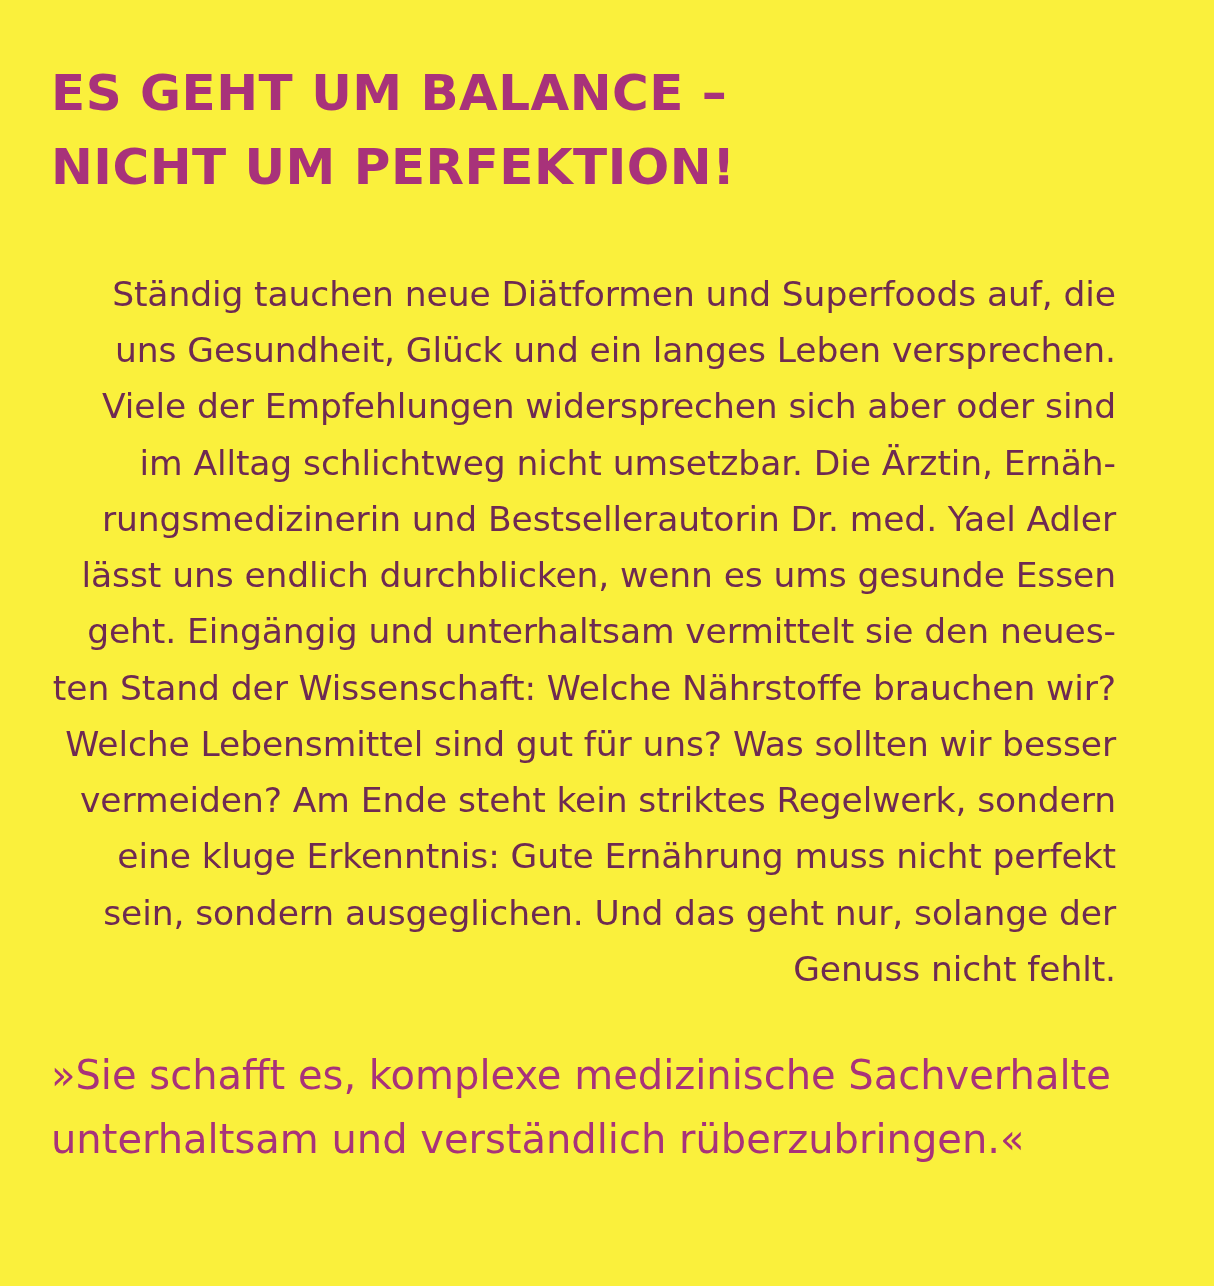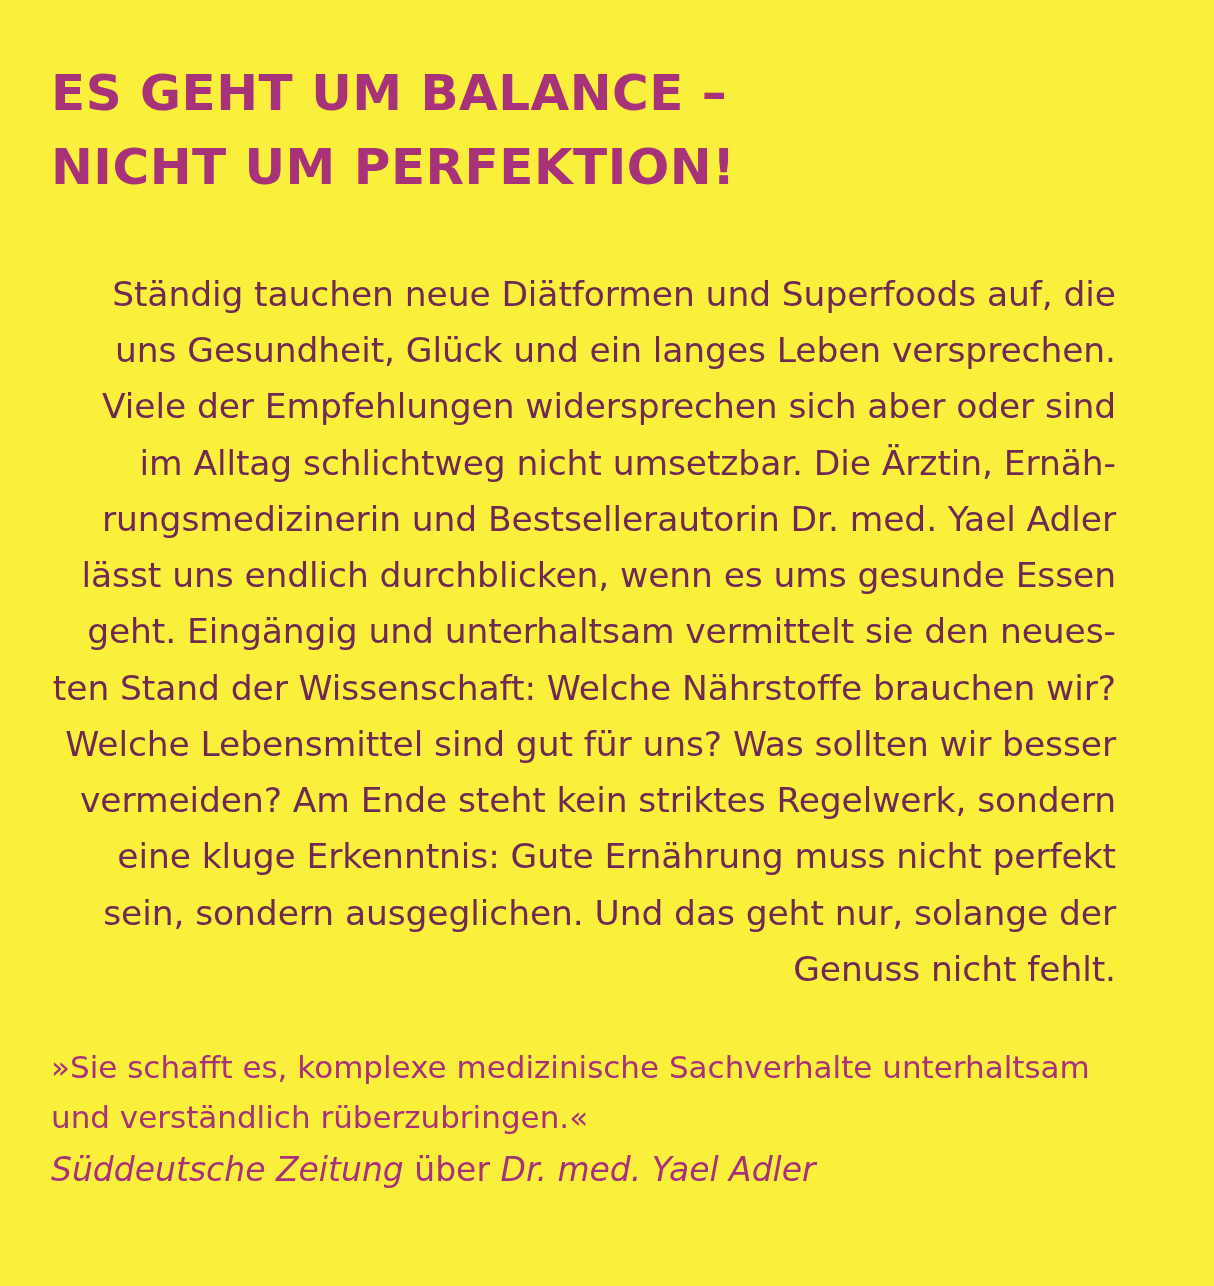--- a/index.html
+++ b/index.html
@@ -41,21 +41,21 @@
     letter-spacing: -0.1px;
     margin: 0 0 46px 0;
     max-width: 1065px;
     text-align: right;
     hyphens: manual;
   }
   .quote {
     color: #A8327A;
     font-family: "DejaVu Sans", sans-serif;
     font-weight: 400;
-    font-size: 31px;
+    font-size: 40px;
     line-height: 1.6;
     margin: 0 0 2px 0;
     max-width: 1070px;
   }
   .attribution {
     color: #A8327A;
     font-family: "DejaVu Sans", sans-serif;
     font-weight: 400;
     font-size: 33px;
     line-height: 1.55;
@@ -71,17 +71,14 @@
 
 <div class="page">
 
   <h1 class="headline">Es geht um Balance –
 nicht um Perfektion!</h1>
 
   <p class="body-copy">Ständig tauchen neue Diätformen und Superfoods auf, die uns Gesundheit, Glück und ein langes Leben versprechen. Viele der Empfehlungen widersprechen sich aber oder sind im Alltag schlichtweg nicht umsetzbar. Die Ärztin, Ernäh­rungsmedizinerin und Bestsellerautorin Dr. med. Yael Adler lässt uns endlich durchblicken, wenn es ums gesunde Essen geht. Eingängig und unterhaltsam vermittelt sie den neues­ten Stand der Wissenschaft: Welche Nährstoffe brauchen wir? Welche Lebensmittel sind gut für uns? Was sollten wir besser vermeiden? Am Ende steht kein striktes Regelwerk, sondern eine kluge Erkenntnis: Gute Ernährung muss nicht perfekt sein, sondern ausgeglichen. Und das geht nur, solange der Genuss nicht fehlt.</p>
 
   <p class="quote">»Sie schafft es, komplexe medizinische Sachverhalte unterhaltsam und verständlich rüberzubringen.«</p>
 
-  <p class="attribution">
-    <span class="src">Süddeutsche Zeitung</span><span class="conn"> über </span><span class="person">Dr. med. Yael Adler</span>
-  </p>
 
 </div>
 
 </body></html>

